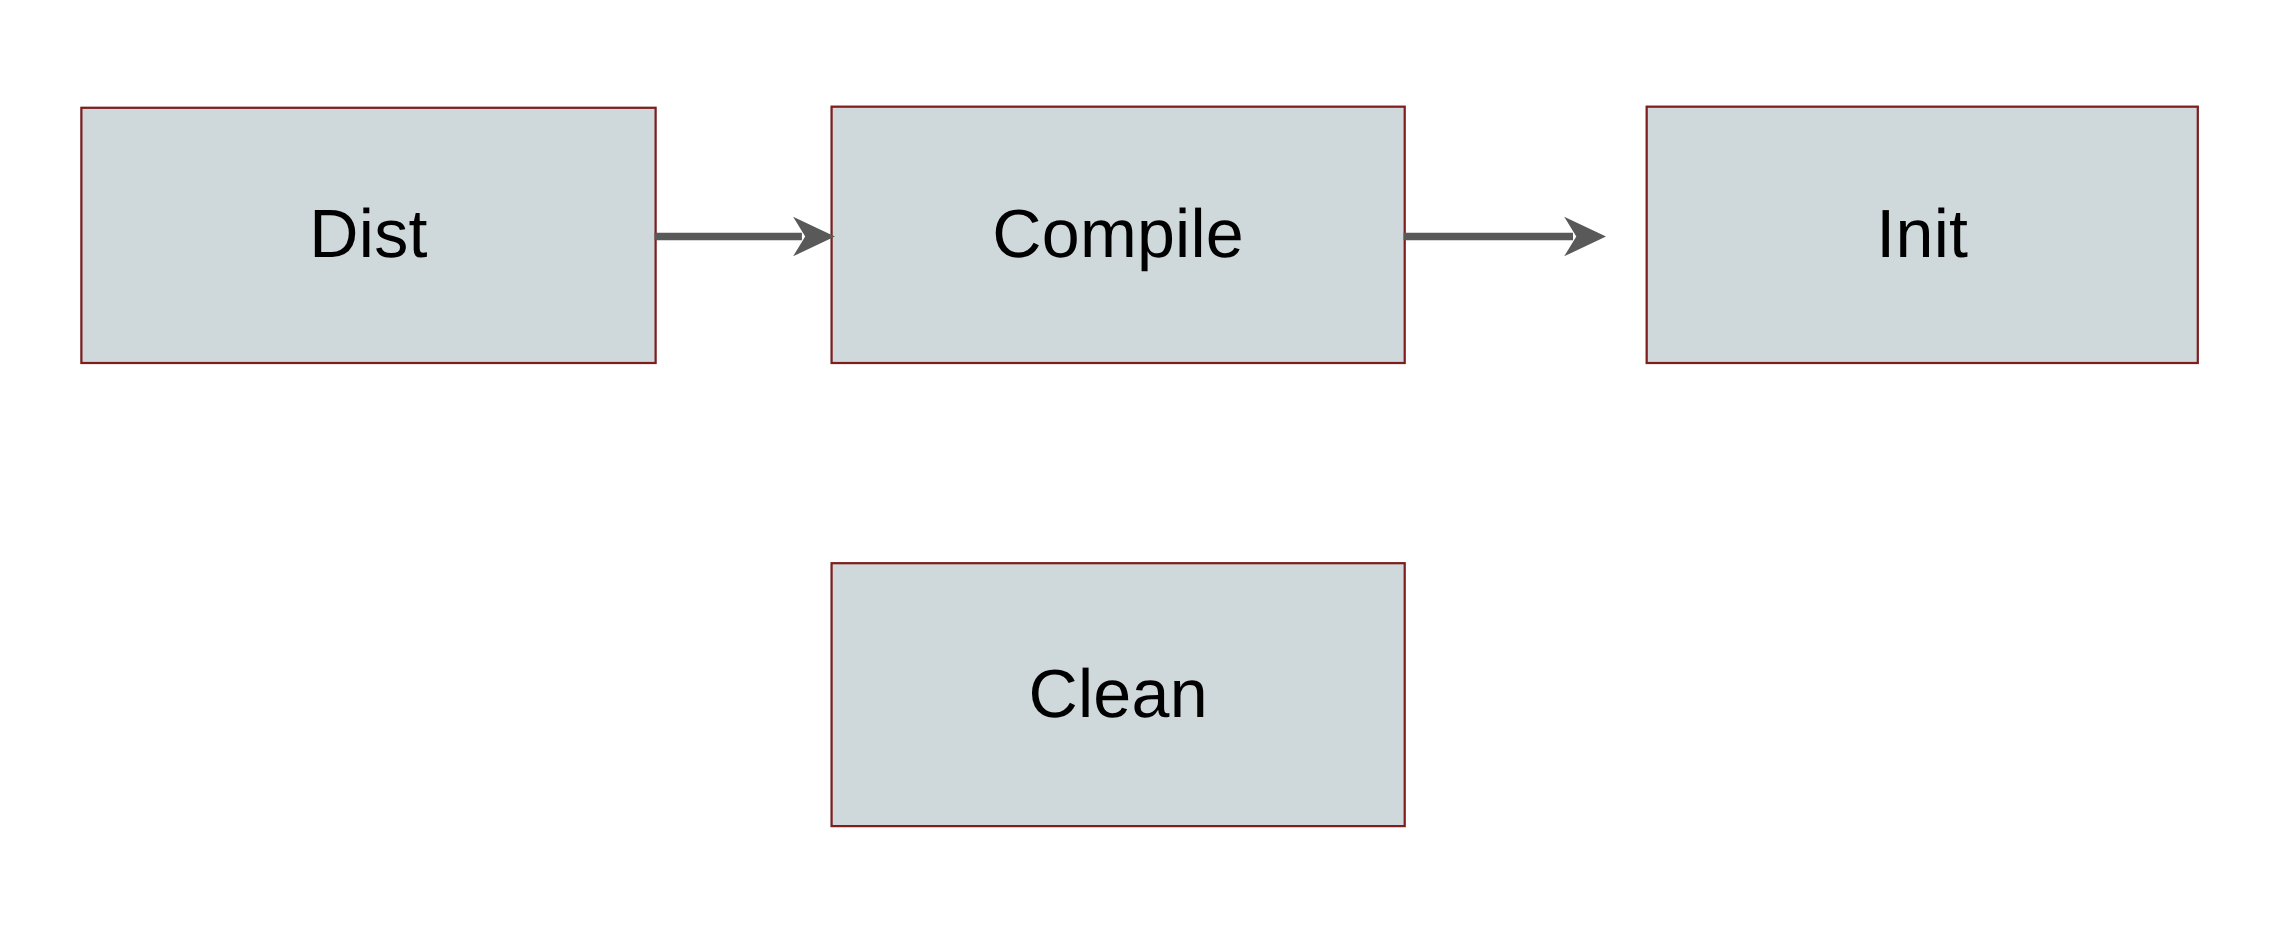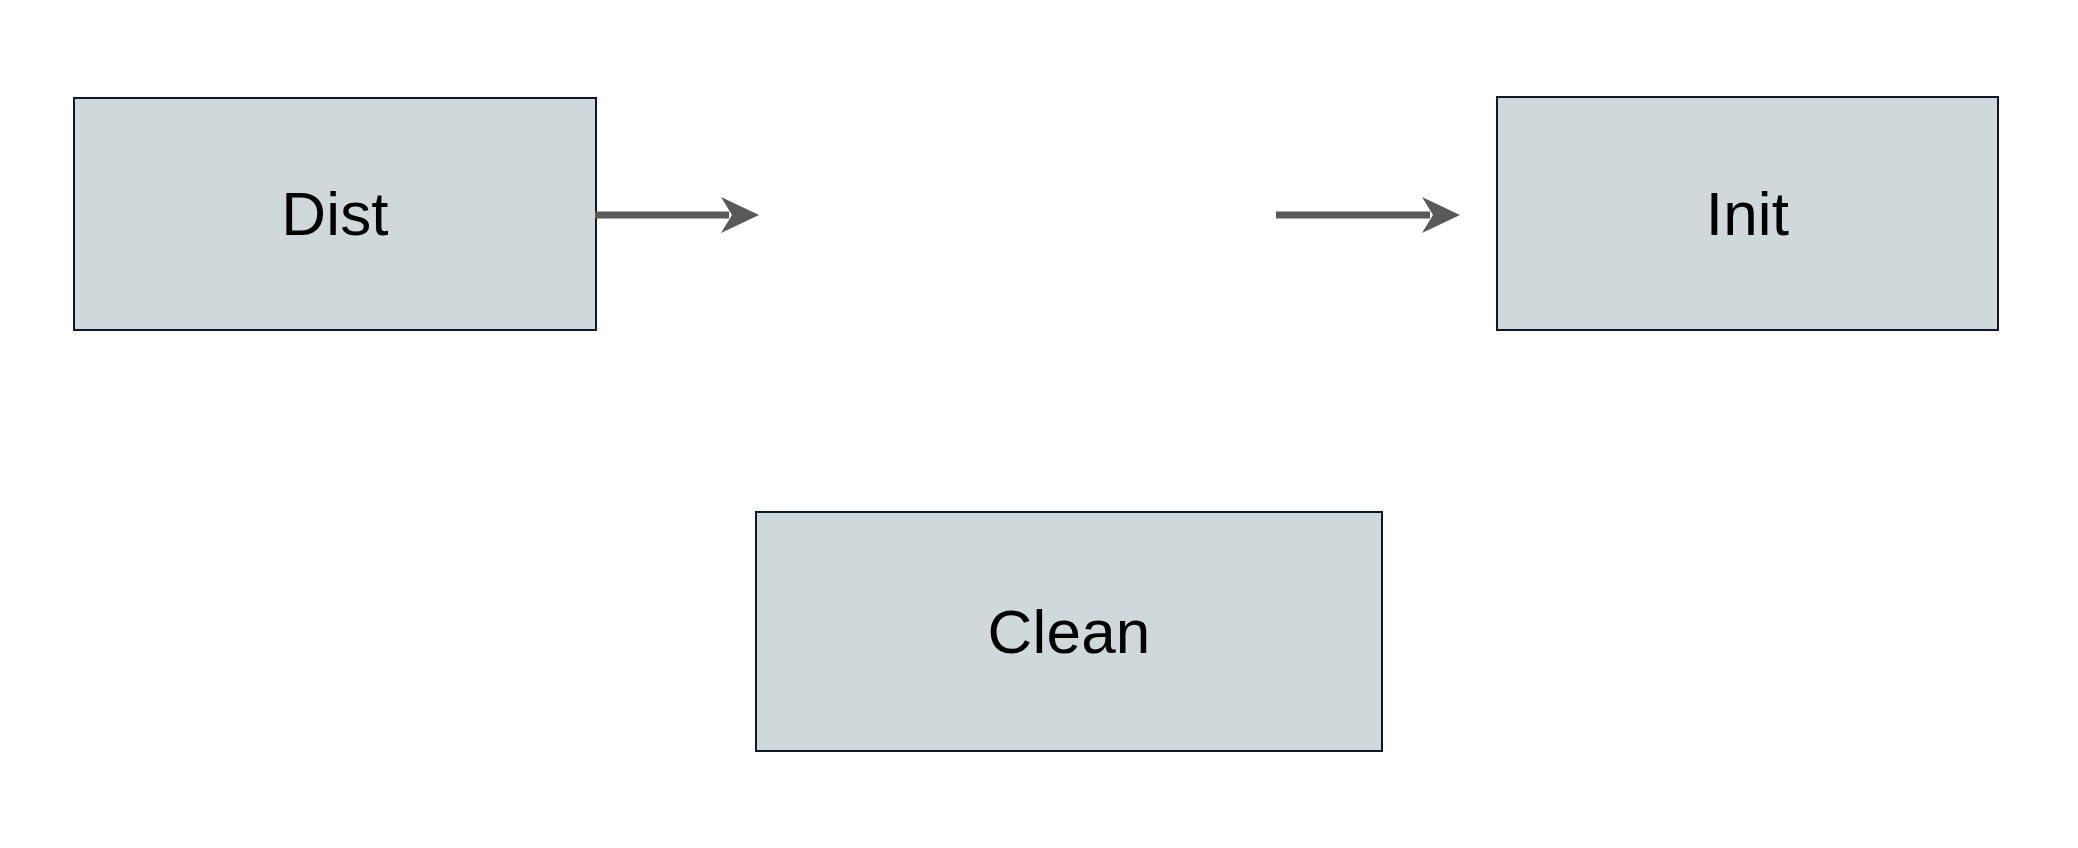--- a/index.html
+++ b/index.html
@@ -15,21 +15,21 @@
     position: relative;
     width: 2078px;
     height: 848px;
     background: #ffffff;
     overflow: hidden;
   }
   .node {
     position: absolute;
     box-sizing: border-box;
     background: #cfd8db;
-    border: 2px solid #0f172a;
+    border: 2px solid #7f1d1d;
     display: flex;
     align-items: center;
     justify-content: center;
     text-align: right;
   }
   .node-label {
     font-family: "Liberation Sans", "DejaVu Sans", sans-serif;
     font-size: 62px;
     font-weight: 400;
     color: #000000;
@@ -42,33 +42,36 @@
     position: absolute;
     overflow: visible;
   }
   .edge svg {
     display: block;
     overflow: visible;
   }
   .node-dist    { left: 73px;   top: 97px;  width: 524px; height: 234px; }
   .node-compile { left: 755px;  top: 96px;  width: 523px; height: 235px; }
   .node-init    { left: 1496px; top: 96px;  width: 503px; height: 235px; }
-  .node-clean   { left: 755px;  top: 511px; width: 628px; height: 241px; }
+  .node-clean   { left: 755px;  top: 511px; width: 523px; height: 241px; }
   .edge-dist-compile { left: 595px;  top: 194px; width: 164px; height: 42px; }
   .edge-compile-init { left: 1276px; top: 194px; width: 184px; height: 42px; }
 </style>
 </head>
 <body>
 
 <div id="canvas">
 
   <div class="node node-dist">
     <span class="node-label">Dist</span>
   </div>
 
+  <div class="node node-compile">
+    <span class="node-label">Compile</span>
+  </div>
 
   <div class="node node-init">
     <span class="node-label">Init</span>
   </div>
 
   <div class="node node-clean">
     <span class="node-label">Clean</span>
   </div>
 
   <div class="edge edge-dist-compile">

